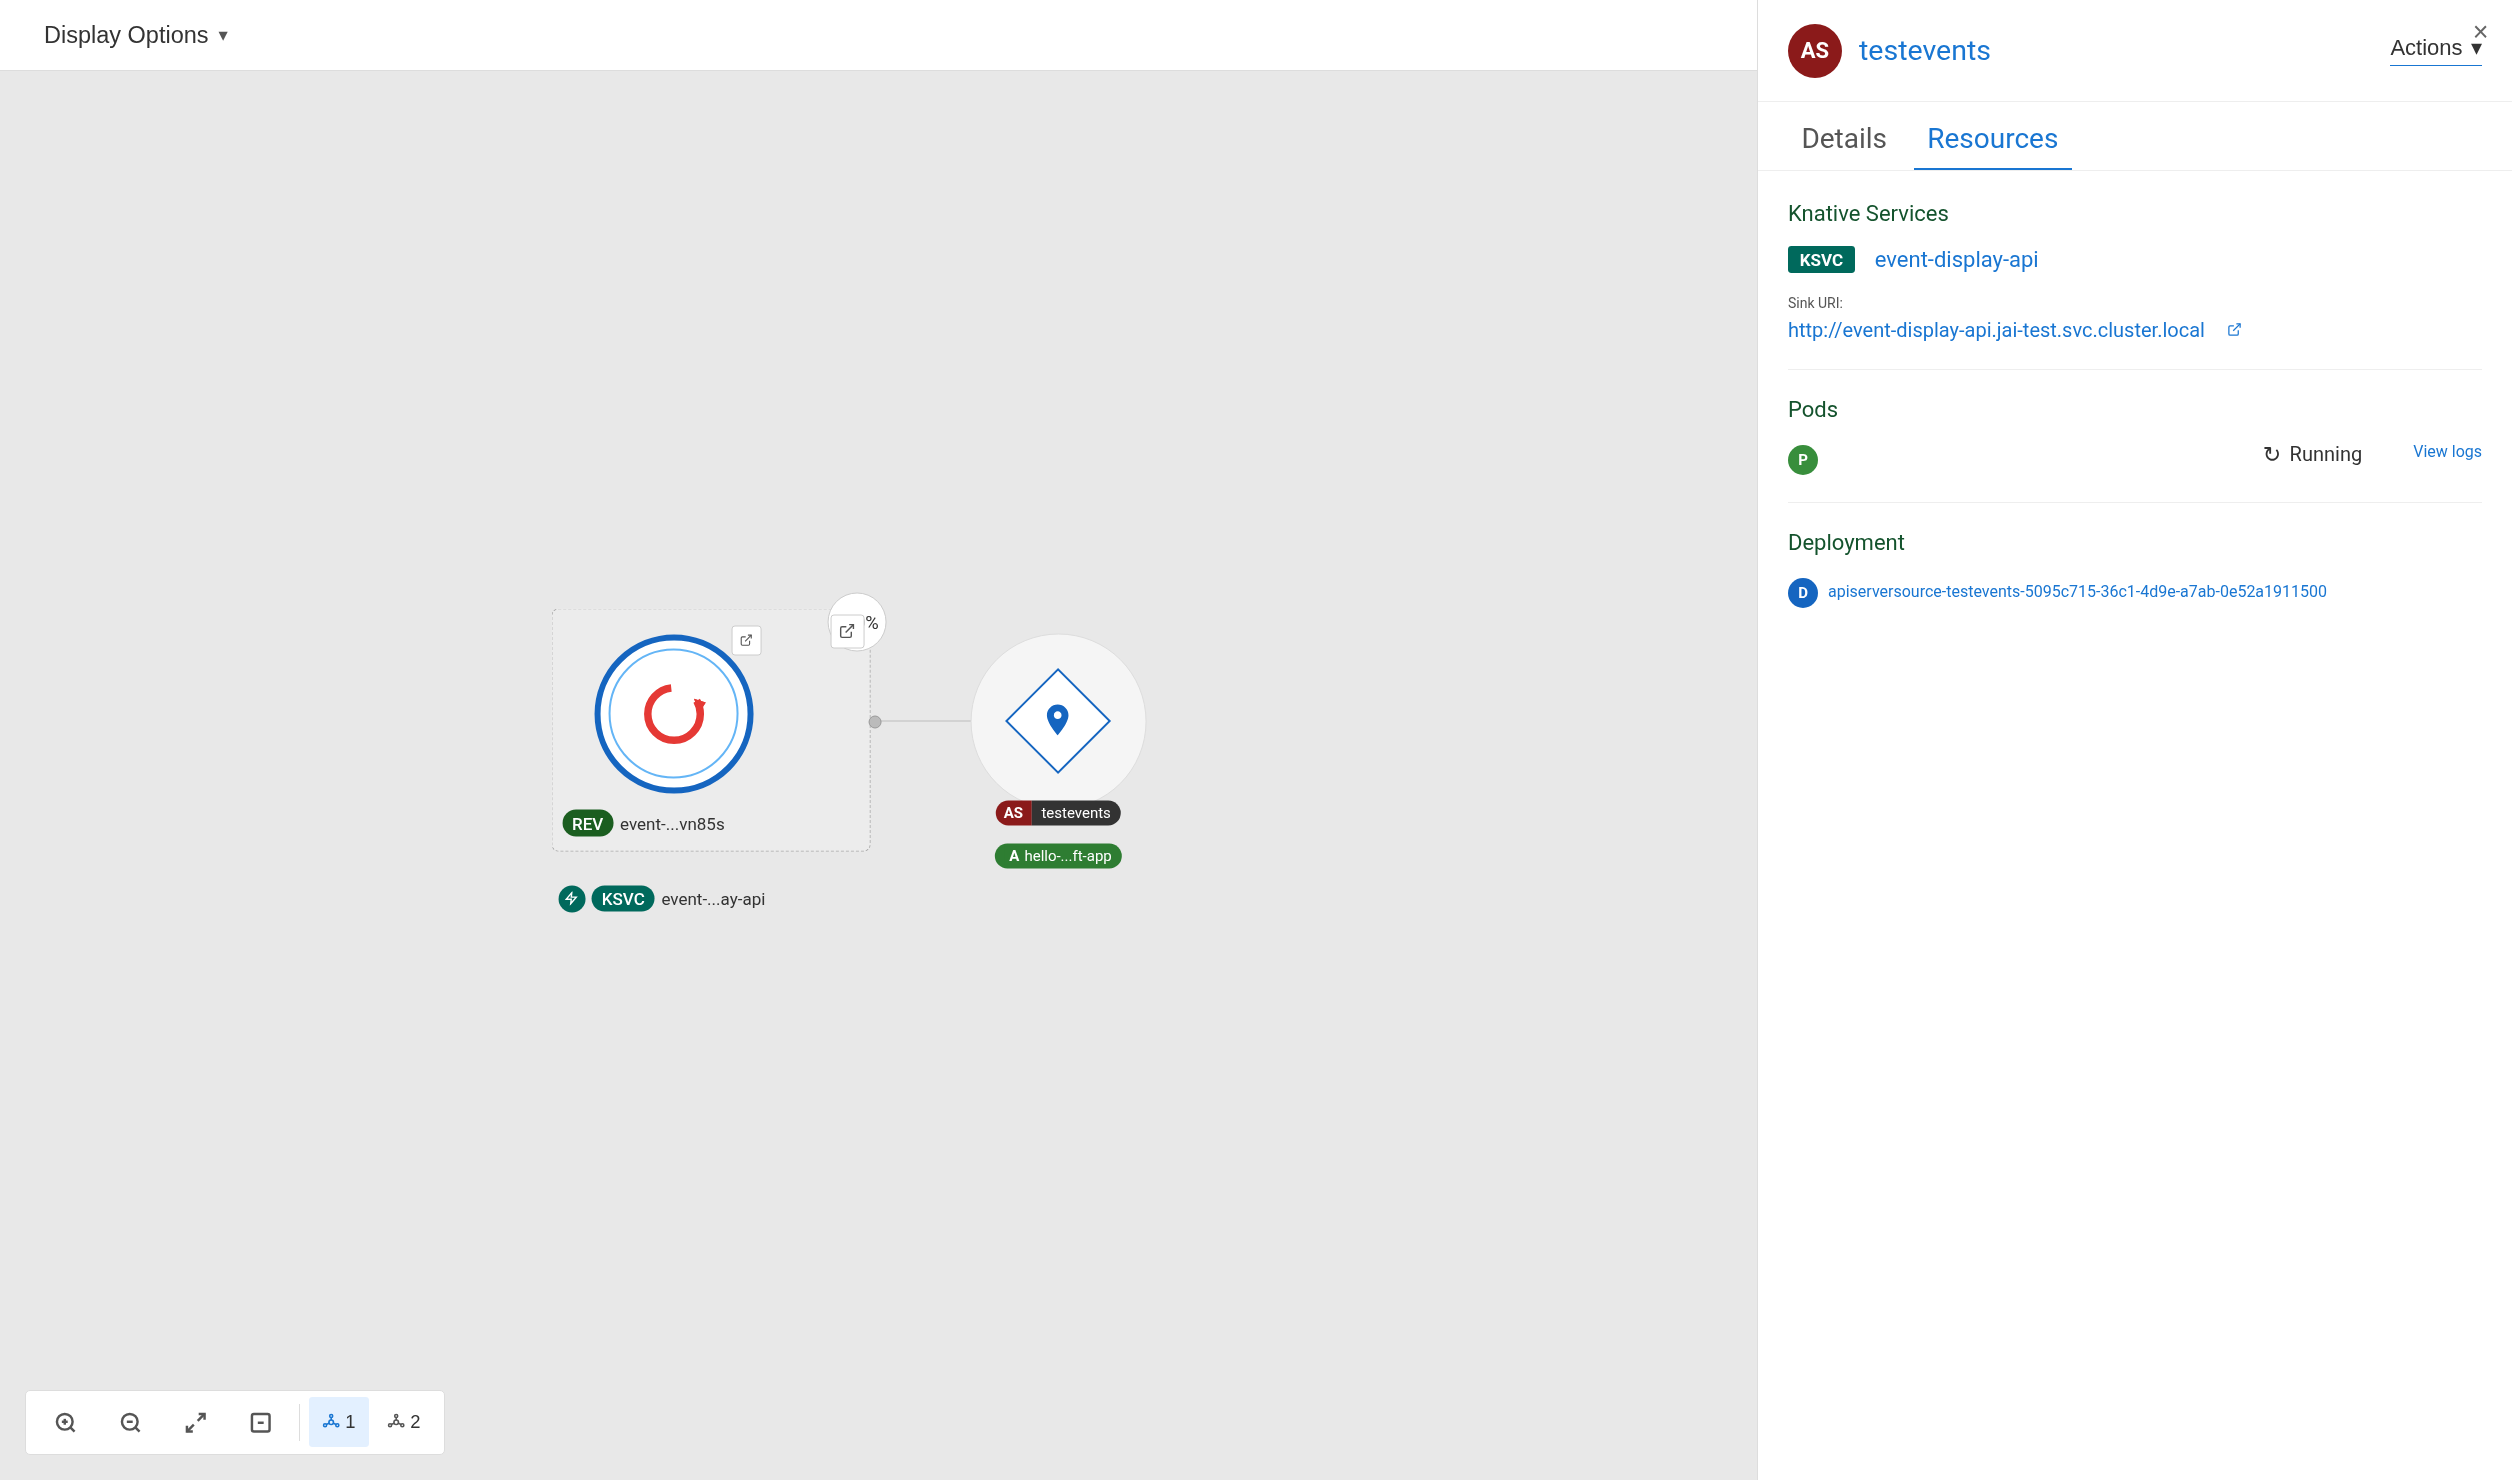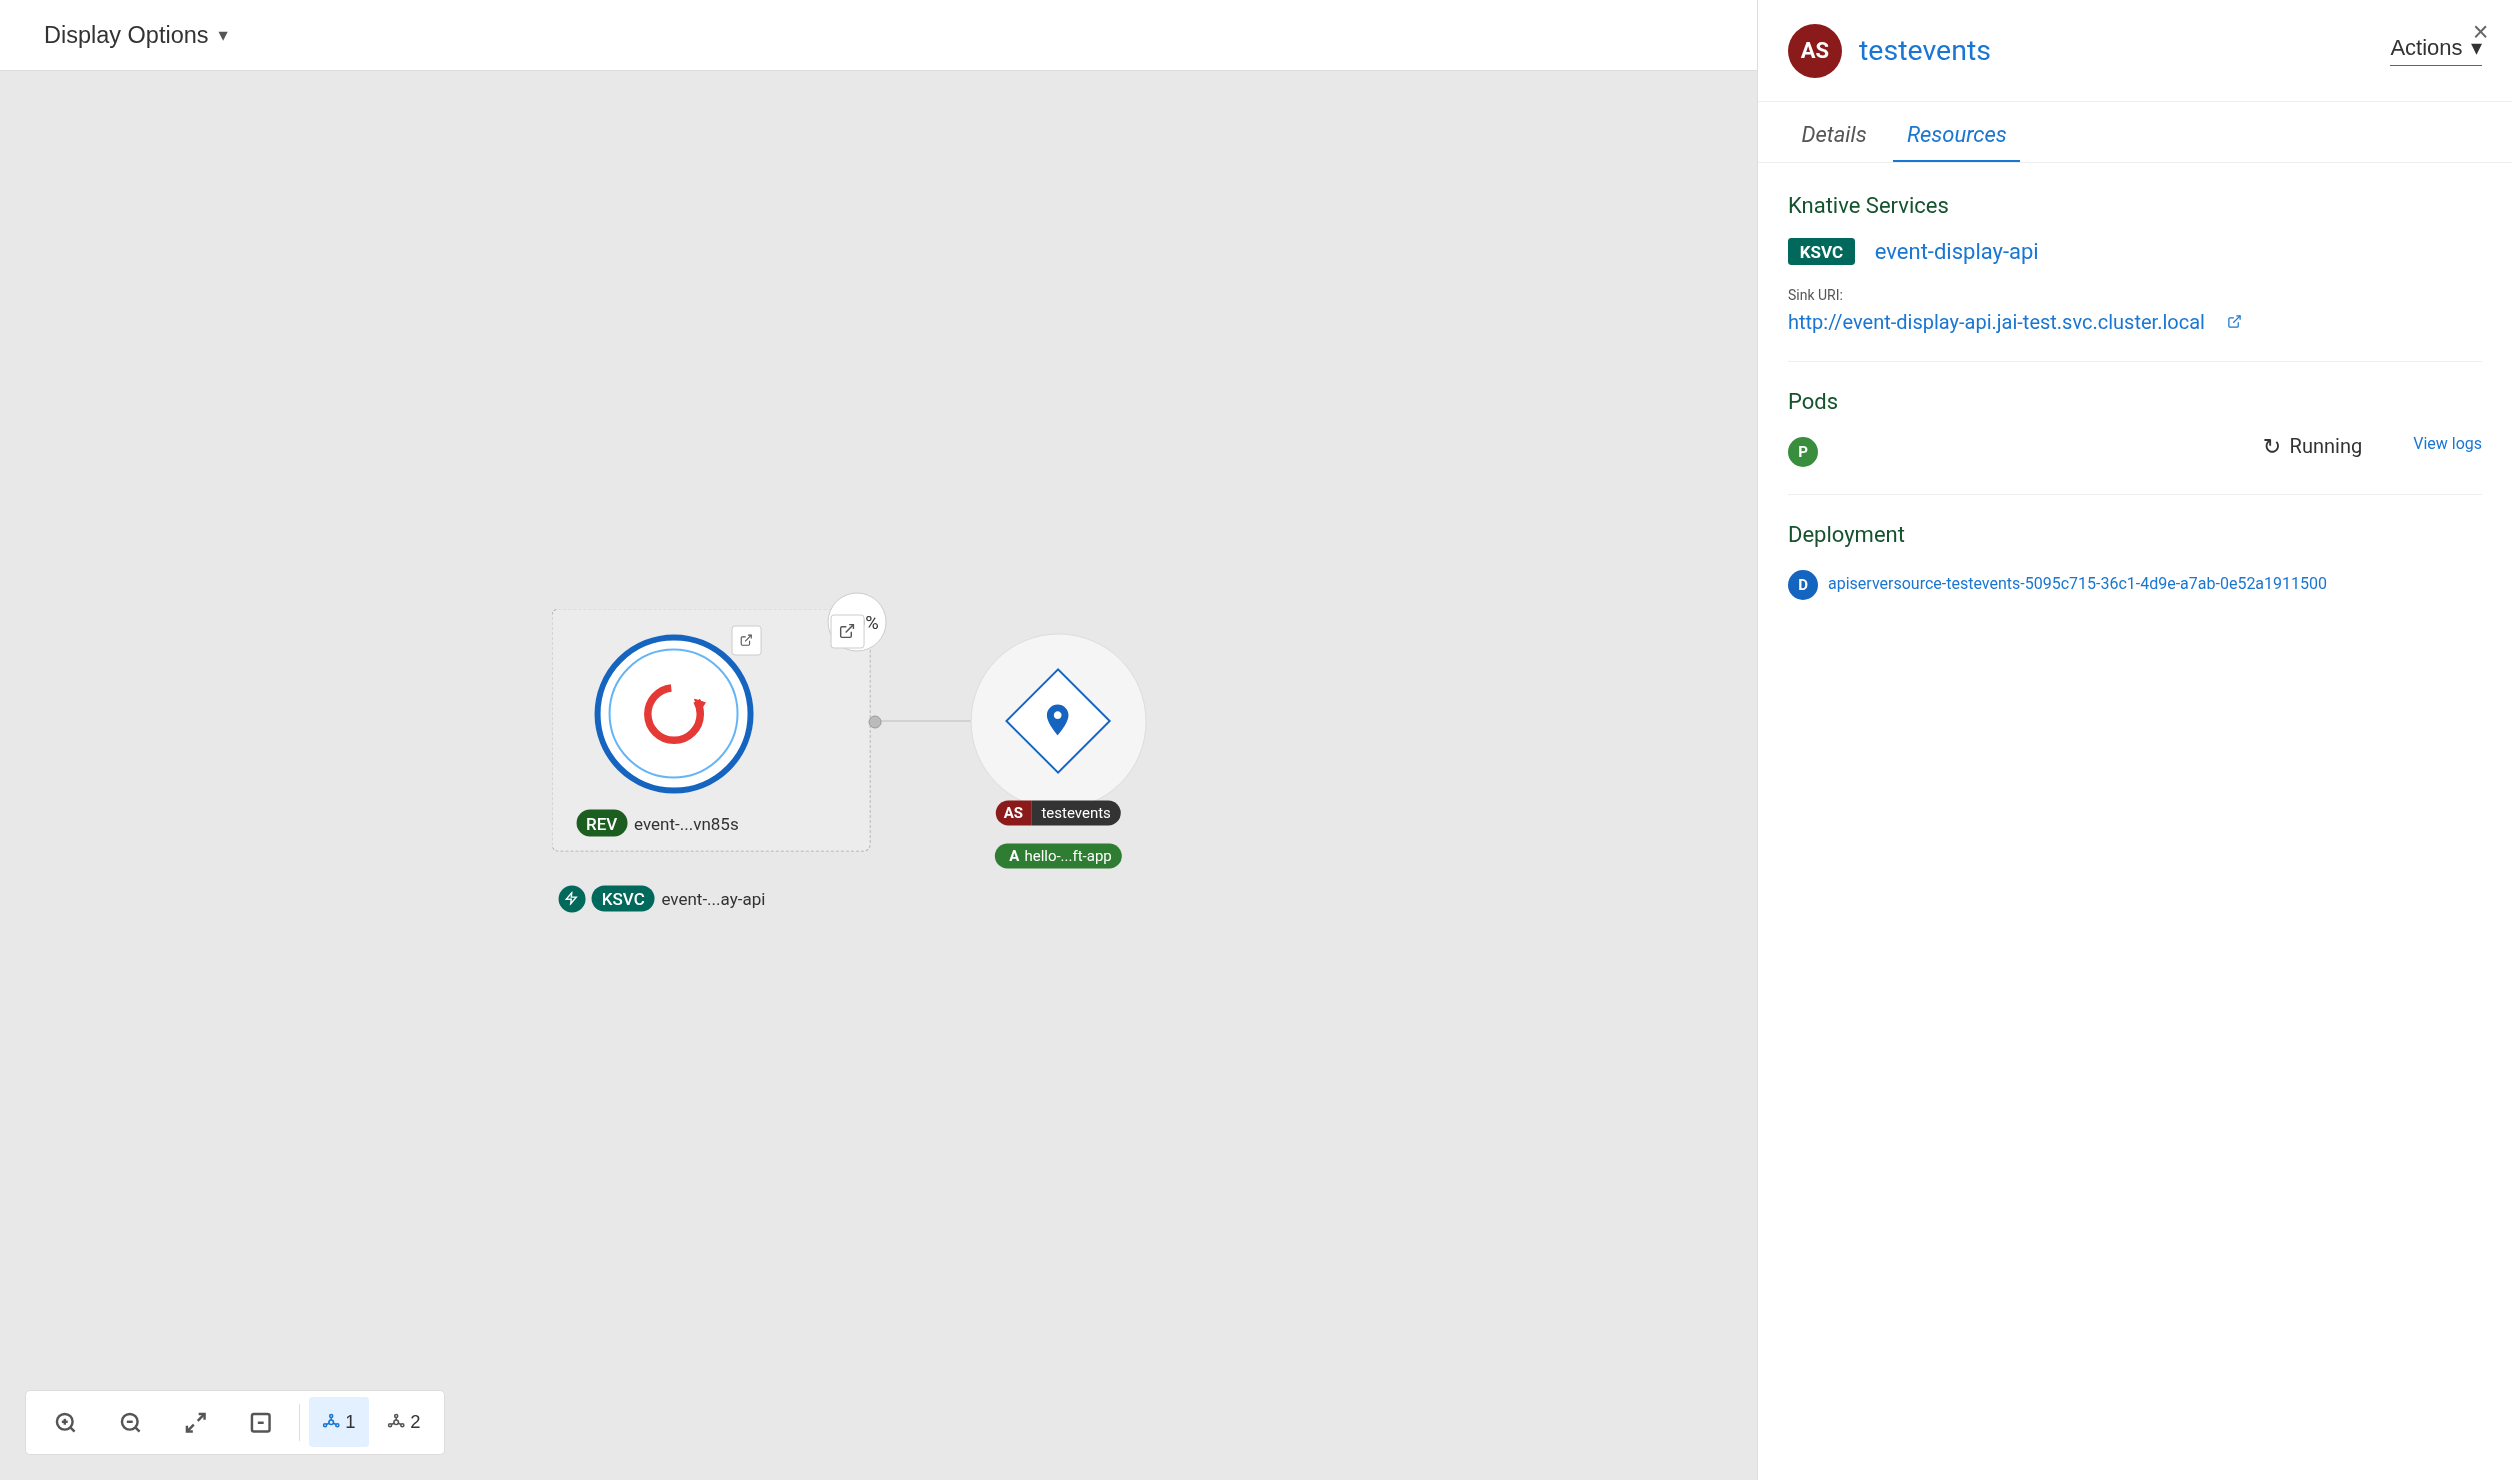--- a/index.html
+++ b/index.html
@@ -96,22 +96,22 @@
     .close-btn {
       position: absolute; top: 17px; right: 23.5px;
       font-size: 27px; color: #666; background: none; border: none; cursor: pointer;
     }
 
     
     .panel-tabs {
       display: flex; border-bottom: 0.8px solid #eee; padding: 0 30px;
     }
     .tab {
-      padding: 20px 13.4px 13.4px; font-size: 22px; color: #555;
-      border-bottom: 2.5px solid transparent; cursor: pointer; margin-right: 13.4px; font-style: italic;
+      padding: 20px 13.4px 13.4px; font-size: 28px; color: #555;
+      border-bottom: 2.5px solid transparent; cursor: pointer; margin-right: 13.4px;
     }
     .tab.active { color: #1976d2; border-bottom-color: #1976d2; }
 
     
     .panel-content { padding: 30px; overflow-y: auto; height: calc(100% - 168px); }
     .section-title {
       font-size: 22px; font-weight: 400; color: #14532d; margin-bottom: 20px;
     }
     .ksvc-badge {
       display: inline-flex; align-items: center; padding: 3.4px 11.7px;
@@ -211,21 +211,21 @@
           <div style="position:absolute;width:130px;height:130px;border-radius:50%;border:2.5px solid #64b5f6;"></div>
 
           <svg width="75" height="75" viewBox="0 0 100 100">
             <circle cx="50" cy="50" r="35" fill="none" stroke="#e53935" stroke-width="10" stroke-dasharray="160 40"></circle>
             <polygon points="82,40 95,50 82,60" fill="#e53935" transform="rotate(-20,50,50)"></polygon>
             <polygon points="18,40 5,50 18,60" fill="#e53935" transform="rotate(160,50,50)"></polygon>
           </svg>
         </div>
       </div>
 
-      <div style="position:absolute;bottom:13.4px;left:24px;display:flex;flex-direction:column;gap:8.4px;">
+      <div style="position:absolute;bottom:13.4px;left:10px;display:flex;flex-direction:column;gap:8.4px;">
         <div style="display:flex;align-items:center;gap:6.7px;">
           <span class="badge badge-rev">REV</span>
           <span style="font-size:17px;color:#333;">event-...vn85s</span>
         </div>
       </div>
     </div>
 
     <div style="position:absolute;top:361px;left:141px;display:flex;align-items:center;gap:6.7px;">
       <div style="width:27px;height:27px;border-radius:50%;background:#00695c;display:flex;align-items:center;justify-content:center;">
         <svg width="13.4" height="13.4" viewBox="0 0 24 24" fill="none" stroke="#fff" stroke-width="2.5">

